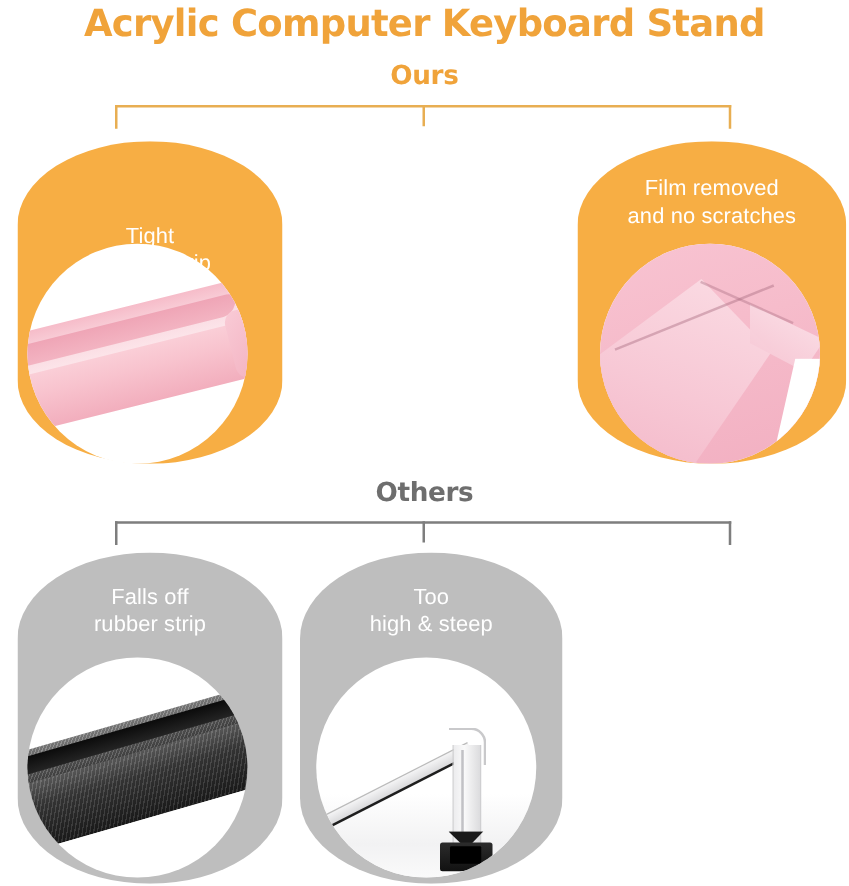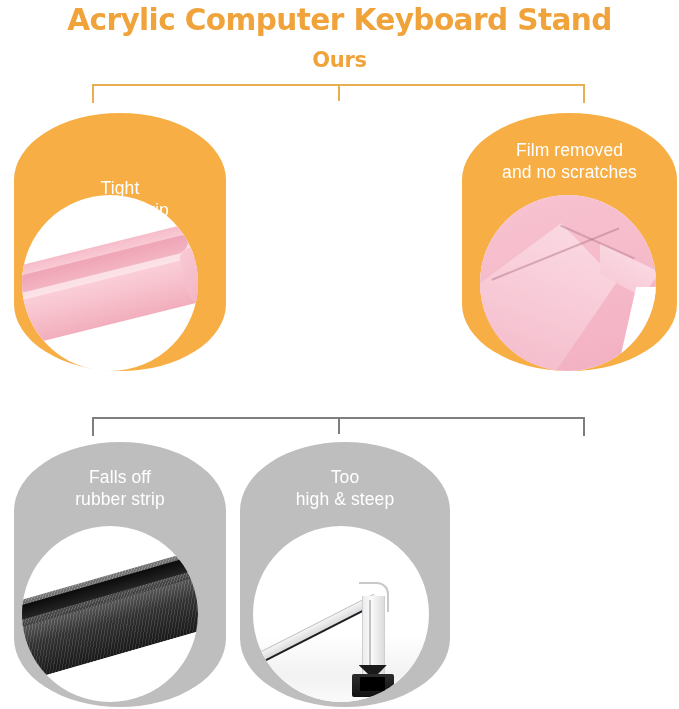--- a/index.html
+++ b/index.html
@@ -367,20 +367,21 @@
         <div class="film-base"></div>
         <div class="film-peel"></div>
         <div class="film-curl"></div>
         <div class="film-edge"></div>
         <div class="film-edge2"></div>
         <div class="film-whitegap"></div>
       </div>
     </div>
   </div>
 
+  <div class="section-heading others">Others</div>
 
   <div class="bracket others">
     <div class="bar"></div>
     <div class="tick l"></div>
     <div class="tick c"></div>
     <div class="tick r"></div>
   </div>
 
   <div class="card others" style="left:14px; top:442px; width:212px; height:265px;">
     <div class="pill"></div>

